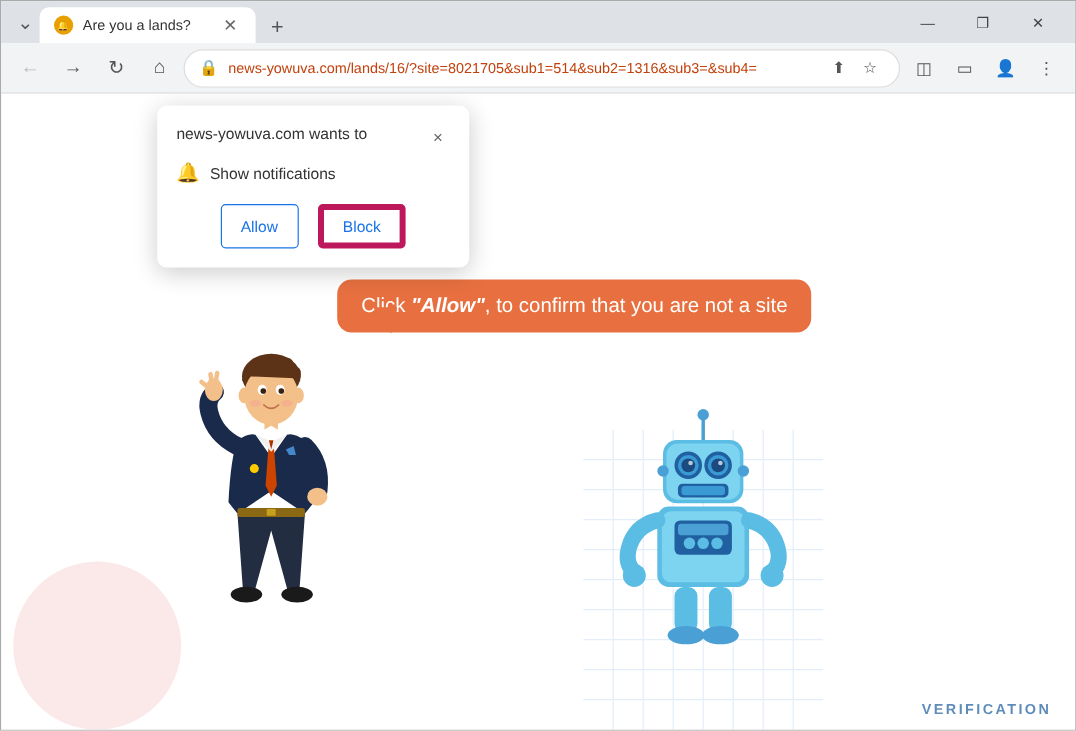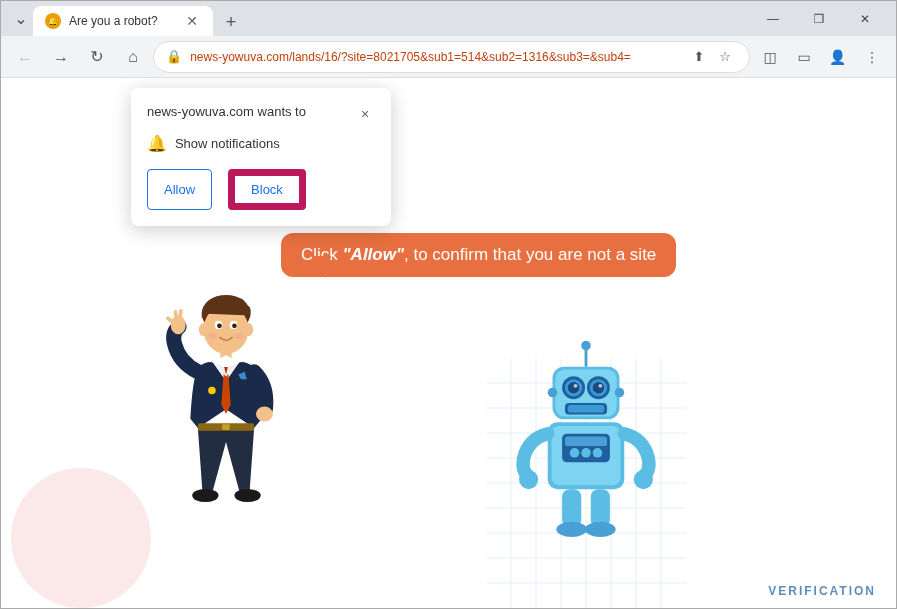--- a/index.html
+++ b/index.html
@@ -39,23 +39,23 @@
     .content-area { flex: 1; background: #e5e5e5; position: relative; overflow: hidden; }
 
     
     .notification-popup { position: absolute; top: 10px; left: 130px; background: #fff; border-radius: 8px; box-shadow: 0 4px 20px rgba(0,0,0,0.2); padding: 16px; width: 260px; z-index: 100; }
     .popup-header { display: flex; justify-content: space-between; align-items: flex-start; margin-bottom: 10px; }
     .popup-title { font-size: 13px; color: #333; font-weight: 500; }
     .popup-close { width: 20px; height: 20px; cursor: pointer; color: #666; font-size: 14px; display: flex; align-items: center; justify-content: center; border-radius: 50%; border: none; background: transparent; }
     .popup-notification-row { display: flex; align-items: center; gap: 8px; margin-bottom: 16px; }
     .bell-icon { color: #555; font-size: 16px; }
     .notification-label { font-size: 13px; color: #333; }
-    .popup-actions { display: flex; justify-content: flex-start; gap: 16px; }
+    .popup-actions { display: flex; justify-content: center; gap: 16px; }
     .btn-allow { background: transparent; border: 1px solid #1a73e8; color: #1a73e8; padding: 6px 16px; border-radius: 4px; cursor: pointer; font-size: 13px; }
-    .btn-block { background: transparent; border: 7px solid #be185d; color: #1a73e8; padding: 6px 16px; border-radius: 4px; cursor: pointer; font-size: 13px; }
+    .btn-block { background: transparent; border: 5px solid #be185d; color: #1a73e8; padding: 6px 16px; border-radius: 4px; cursor: pointer; font-size: 13px; }
 
     
     .page-body { width: 100%; height: 100%; position: relative; background: #fff; }
 
     
     .speech-bubble { position: absolute; top: 155px; left: 280px; background: #e87040; color: #fff; border-radius: 12px; padding: 12px 20px; font-size: 17px; font-weight: 500; white-space: nowrap; z-index: 10; }
     .speech-bubble::after {
       content: '';
       position: absolute;
       bottom: -1px;
@@ -89,21 +89,21 @@
 </head>
 <body>
 
 <div class="window-frame">
 
   <div class="title-bar">
     <div class="chevron-btn">⌄</div>
     <div class="tab-strip">
       <div class="tab-active">
         <div class="tab-favicon">🔔</div>
-        <span class="tab-title">Are you a robot?</span>
+        <span class="tab-title">Are you a lands?</span>
         <div class="tab-close">✕</div>
       </div>
       <div class="new-tab-btn">+</div>
     </div>
     <div class="window-controls">
       <div class="win-btn">
           <span class="win-minimize-icon"></span>
         </div>
       <div class="win-btn">
           <span class="win-restore-icon"></span>

